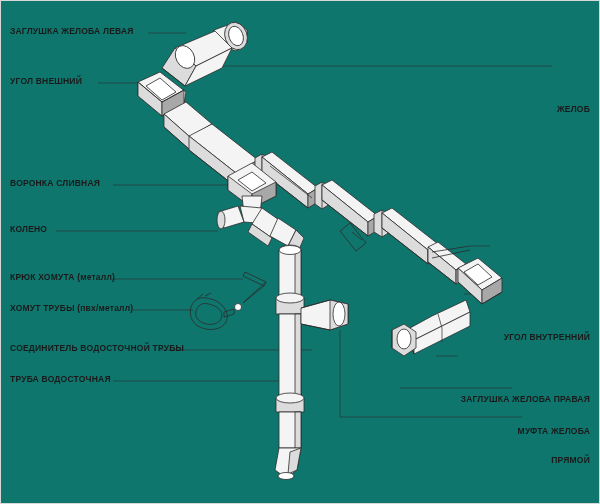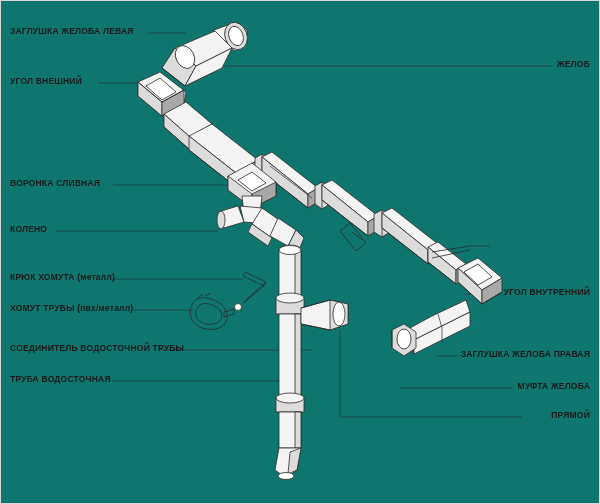--- a/index.html
+++ b/index.html
@@ -27,20 +27,21 @@
     font-family: "Liberation Sans", sans-serif;
     font-size: 8.5px;
     font-weight: bold;
     color: #1a1a1a;
     letter-spacing: 0.2px;
     white-space: pre-line;
     line-height: 1.25;
   }
   .label.right {
     text-align: right;
+    margin-top: 45px;
   }
   .border-frame {
     position: absolute;
     left: 0; top: 0;
     width: 600px; height: 504px;
     border: 1px solid #d8d8d8;
     box-sizing: border-box;
     pointer-events: none;
   }
 </style>

